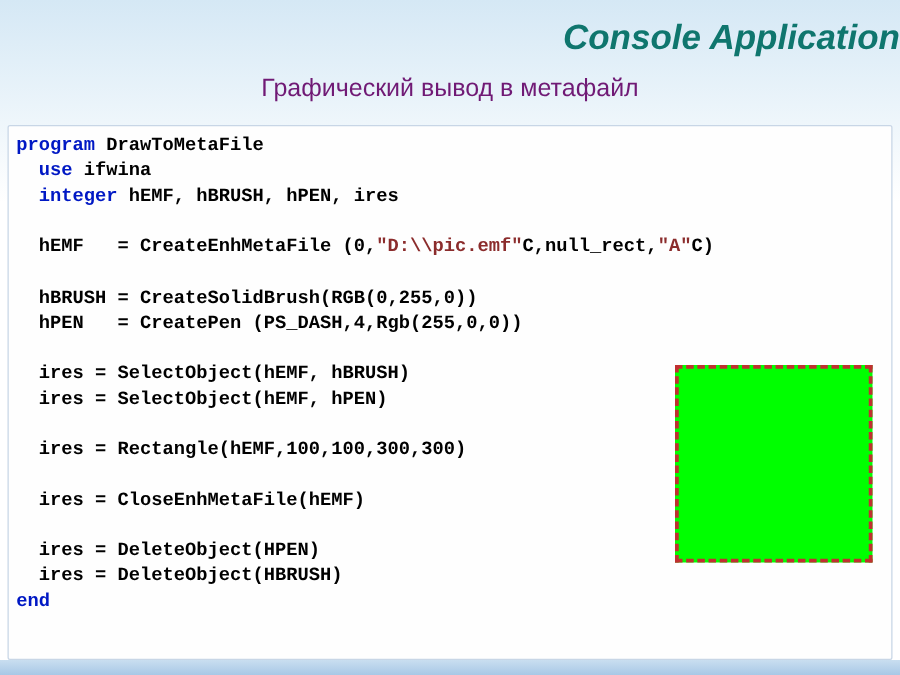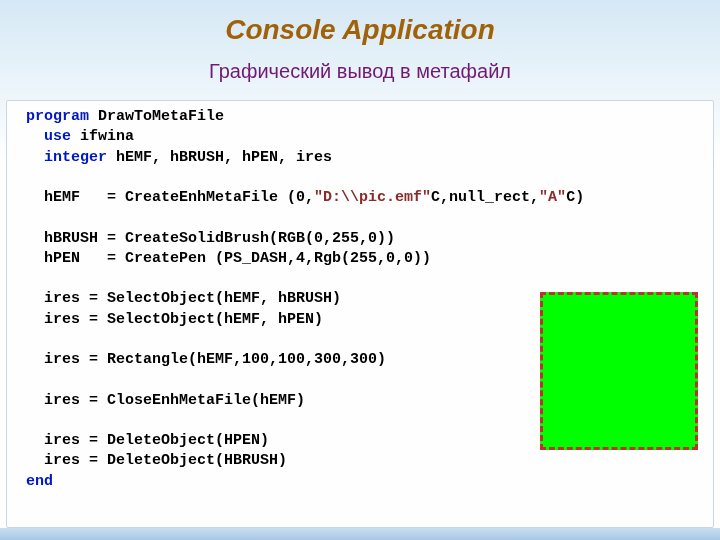--- a/index.html
+++ b/index.html
@@ -5,44 +5,44 @@
   * { margin: 0; padding: 0; box-sizing: border-box; }
   body {
     width: 720px;
     height: 540px;
     font-family: Verdana, Geneva, sans-serif;
     background: linear-gradient(to bottom, #d5e8f5 0%, #eef6fb 18%, #ffffff 30%);
     overflow: hidden;
     position: relative;
   }
   .title {
-    text-align: center;
+    text-align: right;
     font-size: 28px;
     font-weight: bold;
     font-style: italic;
-    color: #a16207;
+    color: #0f766e;
     padding-top: 14px;
     font-family: Verdana, Geneva, sans-serif;
   }
   .subtitle {
     text-align: center;
     font-size: 20px;
     color: #701a75;
     margin-top: 14px;
     font-family: Verdana, Geneva, sans-serif;
   }
   .code-container {
     position: absolute;
     left: 6px;
     right: 6px;
     top: 100px;
     bottom: 12px;
     border: 1px solid #c8d6e6;
     background: #fefefe;
-    padding: 6px 19px;
+    padding: 6px 6px;
     border-radius: 2px;
   }
   .code {
     font-family: "Courier New", Courier, monospace;
     font-size: 15px;
     line-height: 1.35;
     white-space: pre;
     color: #000;
     font-weight: bold;
   }

